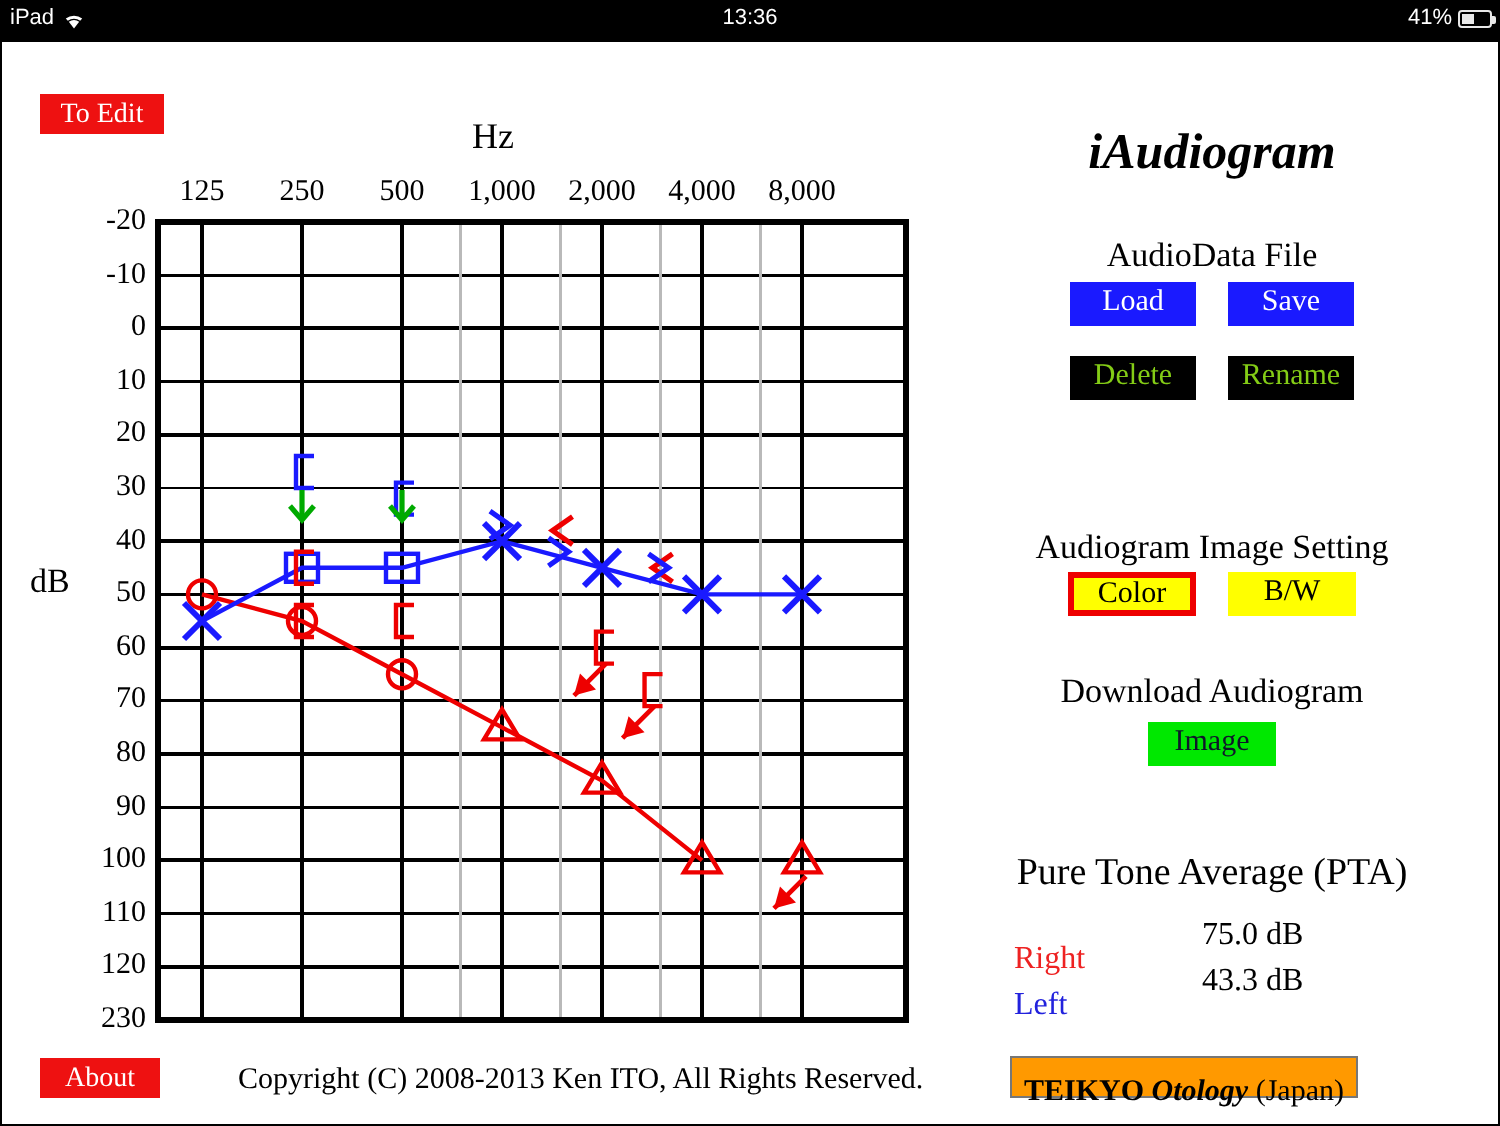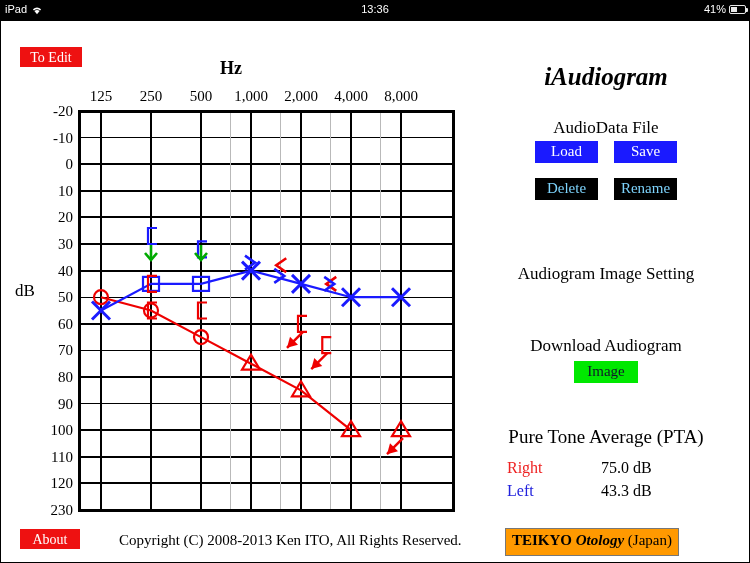--- a/index.html
+++ b/index.html
@@ -94,24 +94,23 @@
     width: 62px; height: 20px;
     background: #ee1111;
     color: #ffffff;
     font-size: 14px;
     padding-top: 4px;
   }
 
   
   .hz-label {
     position: absolute;
-    left: 219px; top: 37px;
+    left: 235px; top: 37px;
     font-size: 18px;
     color: #000;
-    font-weight: bold;
   }
   .db-label {
     position: absolute;
     left: 14px; top: 260px;
     font-size: 17px;
     color: #000;
   }
   .chartwrap {
     position: absolute;
     left: 0; top: 0;
@@ -161,21 +160,21 @@
     display: flex;
     justify-content: center;
     gap: 16px;
   }
   .file-btn {
     width: 63px; height: 22px;
     font-size: 15px;
     padding-top: 3px;
   }
   .b-blue { background: #1a1aff; color: #ffffff; }
-  .b-black { background: #000000; color: #7dd3fc; }
+  .b-black { background: #000000; color: #84cc16; }
   .img-btn {
     width: 64px; height: 22px;
     font-size: 15px;
     padding-top: 3px;
     background: #ffff00;
     color: #000000;
   }
   .img-btn.selected {
     border: 3px solid #ee0000;
     padding-top: 1px;
@@ -193,21 +192,21 @@
     width: 270px;
     text-align: center;
     font-size: 19px;
     color: #000;
   }
   .pta-row {
     position: absolute;
     left: 470px; width: 270px;
     font-size: 16px;
   }
-  .pta-ear { position: absolute; left: 36px; }
+  .pta-ear { position: absolute; left: 36px; margin-top: 12px; }
   .pta-val { position: absolute; left: 130px; color: #000; }
   .ear-right { color: #ee2222; }
   .ear-left { color: #2222dd; }
 
   
   .btn-about {
     position: absolute;
     left: 19px; top: 508px;
     width: 60px; height: 20px;
     background: #ee1111;
@@ -218,22 +217,22 @@
   .copyright {
     position: absolute;
     left: 118px; top: 511px;
     font-size: 15px;
     color: #000;
     white-space: nowrap;
   }
   .teikyo {
     position: absolute;
     left: 504px; top: 507px;
-    height: 28px;
-    padding: 3px 6px 0 6px;
+    height: 21px;
+    padding: 9px 6px 0 6px;
     background: #ff9900;
     border: 1px solid #777777;
     font-size: 15px;
     color: #000;
     box-sizing: border-box;
     white-space: nowrap;
   }
   .teikyo b { font-weight: bold; }
   .teikyo i { font-style: italic; font-weight: bold; }
 </style>
@@ -387,20 +386,24 @@
     <div class="row-btns" style="top:120px;">
       <div class="btn file-btn b-blue">Load</div>
       <div class="btn file-btn b-blue">Save</div>
     </div>
     <div class="row-btns" style="top:157px;">
       <div class="btn file-btn b-black">Delete</div>
       <div class="btn file-btn b-black">Rename</div>
     </div>
 
     <div class="panel-heading" style="top:243px;">Audiogram Image Setting</div>
+    <div class="row-btns" style="top:265px;">
+      <div class="btn img-btn selected">Color</div>
+      <div class="btn img-btn">B/W</div>
+    </div>
 
     <div class="panel-heading" style="top:315px;">Download Audiogram</div>
     <div class="row-btns" style="top:340px;">
       <div class="btn dl-btn">Image</div>
     </div>
 
     <div class="pta-title">Pure Tone Average (PTA)</div>
     <div class="pta-row" style="top:438px;">
       <span class="pta-ear ear-right">Right</span>
       <span class="pta-val">75.0 dB</span>

